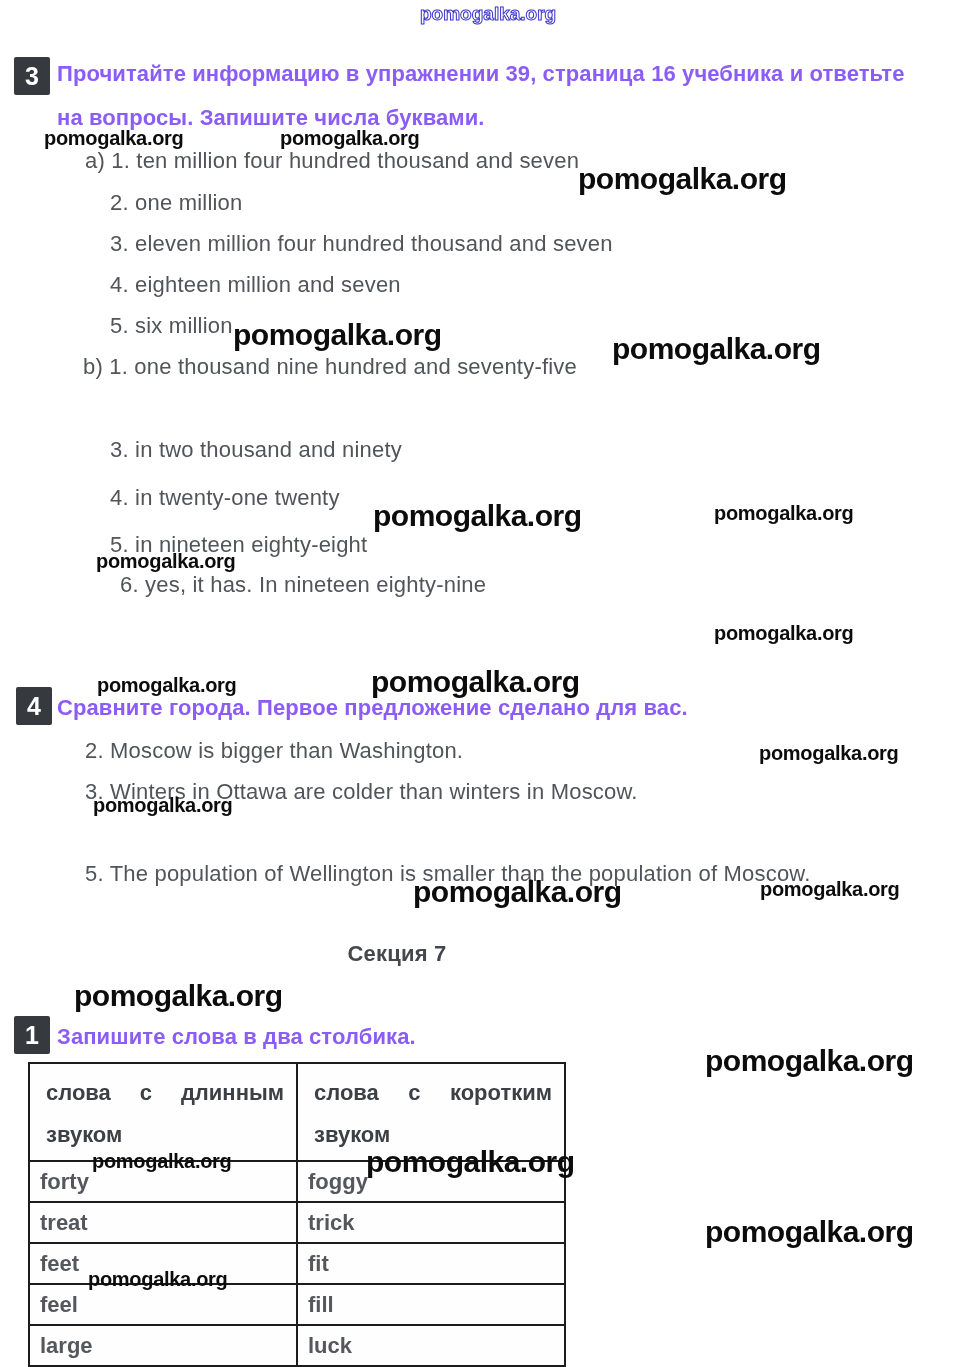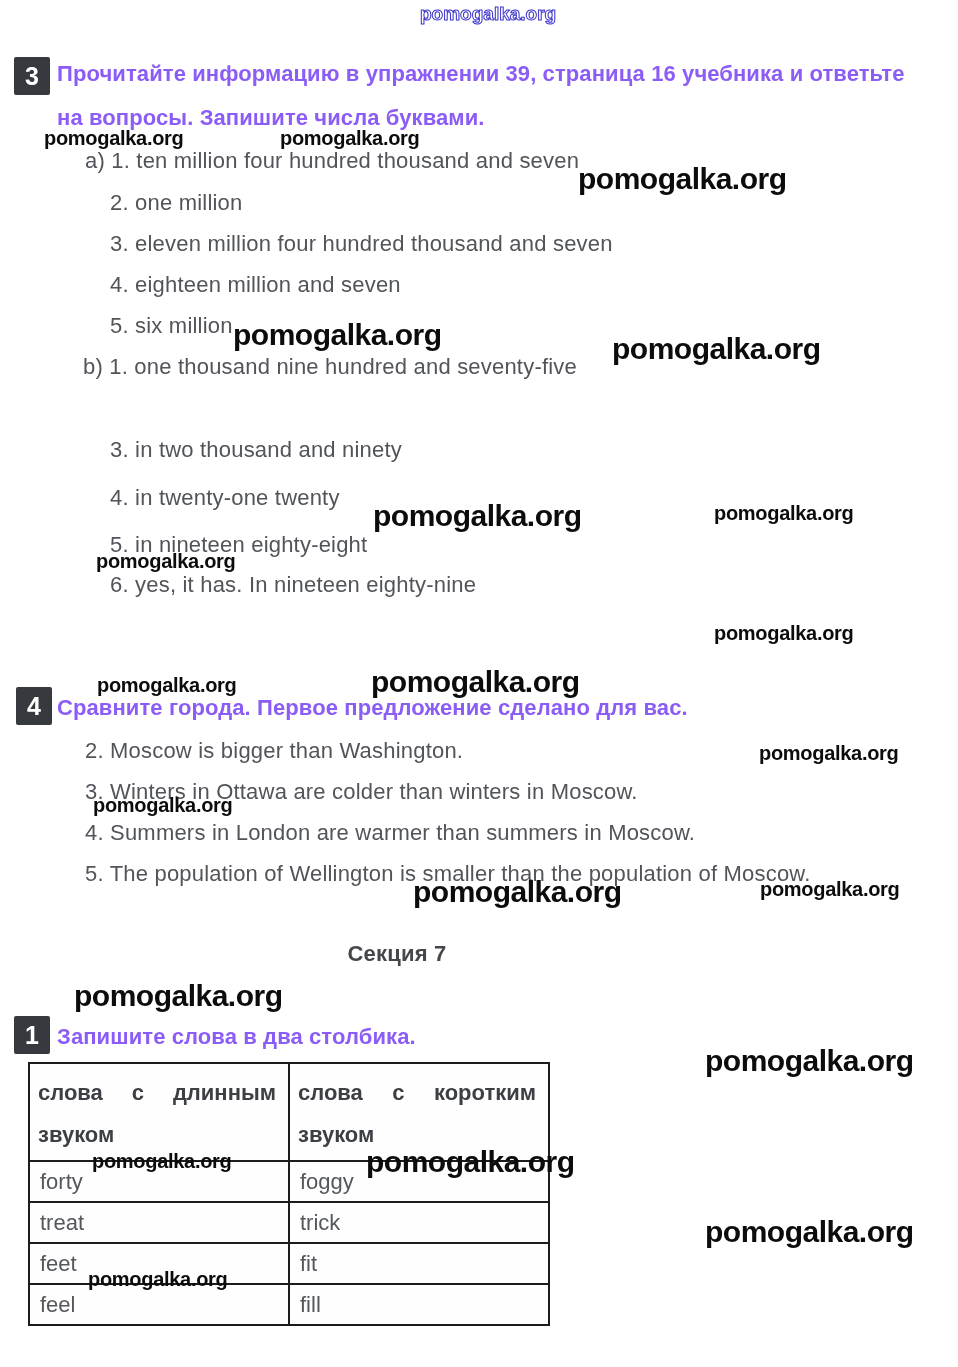--- a/index.html
+++ b/index.html
@@ -66,31 +66,31 @@
     border-collapse:collapse;
     table-layout:fixed;
     background:#fefefe;
   }
   .words-table th,.words-table td{
     border:2px solid #1c1c1c;
   }
   .words-table th{
     width:238px;
     height:78px;
-    padding:8px 12px 4px 8px;
+    padding:8px 12px 4px 16px;
     font-size:22px;font-weight:700;
     color:#3c3f44;
     text-align:justify;
     vertical-align:top;
     line-height:42px;
   }
   .words-table td{
     height:39px;
     padding:0 0 0 10px;
-    font-size:22px;font-weight:400;
+    font-size:22px;font-weight:700;
     color:#54575c;
     vertical-align:middle;
   }
 </style>
 </head>
 <body>
 
 <div class="page">
 
   <div class="wm blue" style="left:420px;top:3px;">pomogalka.org</div>
@@ -112,34 +112,33 @@
   <div class="wm lg" style="left:233px;top:318px;">pomogalka.org</div>
   <div class="wm lg" style="left:612px;top:332px;">pomogalka.org</div>
 
   <div class="item" style="left:83px;top:354px;">b) 1. one thousand nine hundred and seventy-five</div>
   <div class="item" style="left:110px;top:437px;">3. in two thousand and ninety</div>
   <div class="item" style="left:110px;top:485px;">4. in twenty-one twenty</div>
   <div class="wm lg" style="left:373px;top:499px;">pomogalka.org</div>
   <div class="wm sm" style="left:714px;top:502px;">pomogalka.org</div>
   <div class="item" style="left:110px;top:532px;">5. in nineteen eighty-eight</div>
   <div class="wm sm" style="left:96px;top:550px;">pomogalka.org</div>
-  <div class="item" style="left:110px;top:572px;">6. yes, it has. In nineteen eighty-nine</div>
+  <div class="item" style="left:120px;top:572px;">6. yes, it has. In nineteen eighty-nine</div>
   <div class="wm sm" style="left:714px;top:622px;">pomogalka.org</div>
 
   <div class="wm sm" style="left:97px;top:674px;">pomogalka.org</div>
   <div class="wm lg" style="left:371px;top:665px;">pomogalka.org</div>
 
   <div class="badge" style="left:16px;top:687px;">4</div>
   <div class="heading" style="left:57px;top:695px;">Сравните города. Первое предложение сделано для вас.</div>
 
   <div class="item" style="left:85px;top:738px;">2. Moscow is bigger than Washington.</div>
   <div class="wm sm" style="left:759px;top:742px;">pomogalka.org</div>
   <div class="item" style="left:85px;top:779px;">3. Winters in Ottawa are colder than winters in Moscow.</div>
   <div class="wm sm" style="left:93px;top:794px;">pomogalka.org</div>
-  <div class="item" style="left:85px;top:820px;">4. Summers in London are warmer than summers in Moscow.</div>
   <div class="item" style="left:85px;top:861px;">5. The population of Wellington is smaller than the population of Moscow.</div>
   <div class="wm lg" style="left:413px;top:875px;">pomogalka.org</div>
   <div class="wm sm" style="left:760px;top:878px;">pomogalka.org</div>
 
   <div class="section7">Секция 7</div>
 
   <div class="wm lg" style="left:74px;top:979px;">pomogalka.org</div>
 
   <div class="badge" style="left:14px;top:1016px;">1</div>
   <div class="heading" style="left:57px;top:1024px;">Запишите слова в два столбика.</div>
@@ -160,20 +159,24 @@
       <td>trick</td>
     </tr>
     <tr>
       <td>feet</td>
       <td>fit</td>
     </tr>
     <tr>
       <td>feel</td>
       <td>fill</td>
     </tr>
+    <tr>
+      <td>large</td>
+      <td>luck</td>
+    </tr>
   </tbody>
     </table>
 
   <div class="wm sm" style="left:92px;top:1150px;">pomogalka.org</div>
   <div class="wm lg" style="left:366px;top:1145px;">pomogalka.org</div>
   <div class="wm lg" style="left:705px;top:1215px;">pomogalka.org</div>
   <div class="wm sm" style="left:88px;top:1268px;">pomogalka.org</div>
 
 </div>
 

